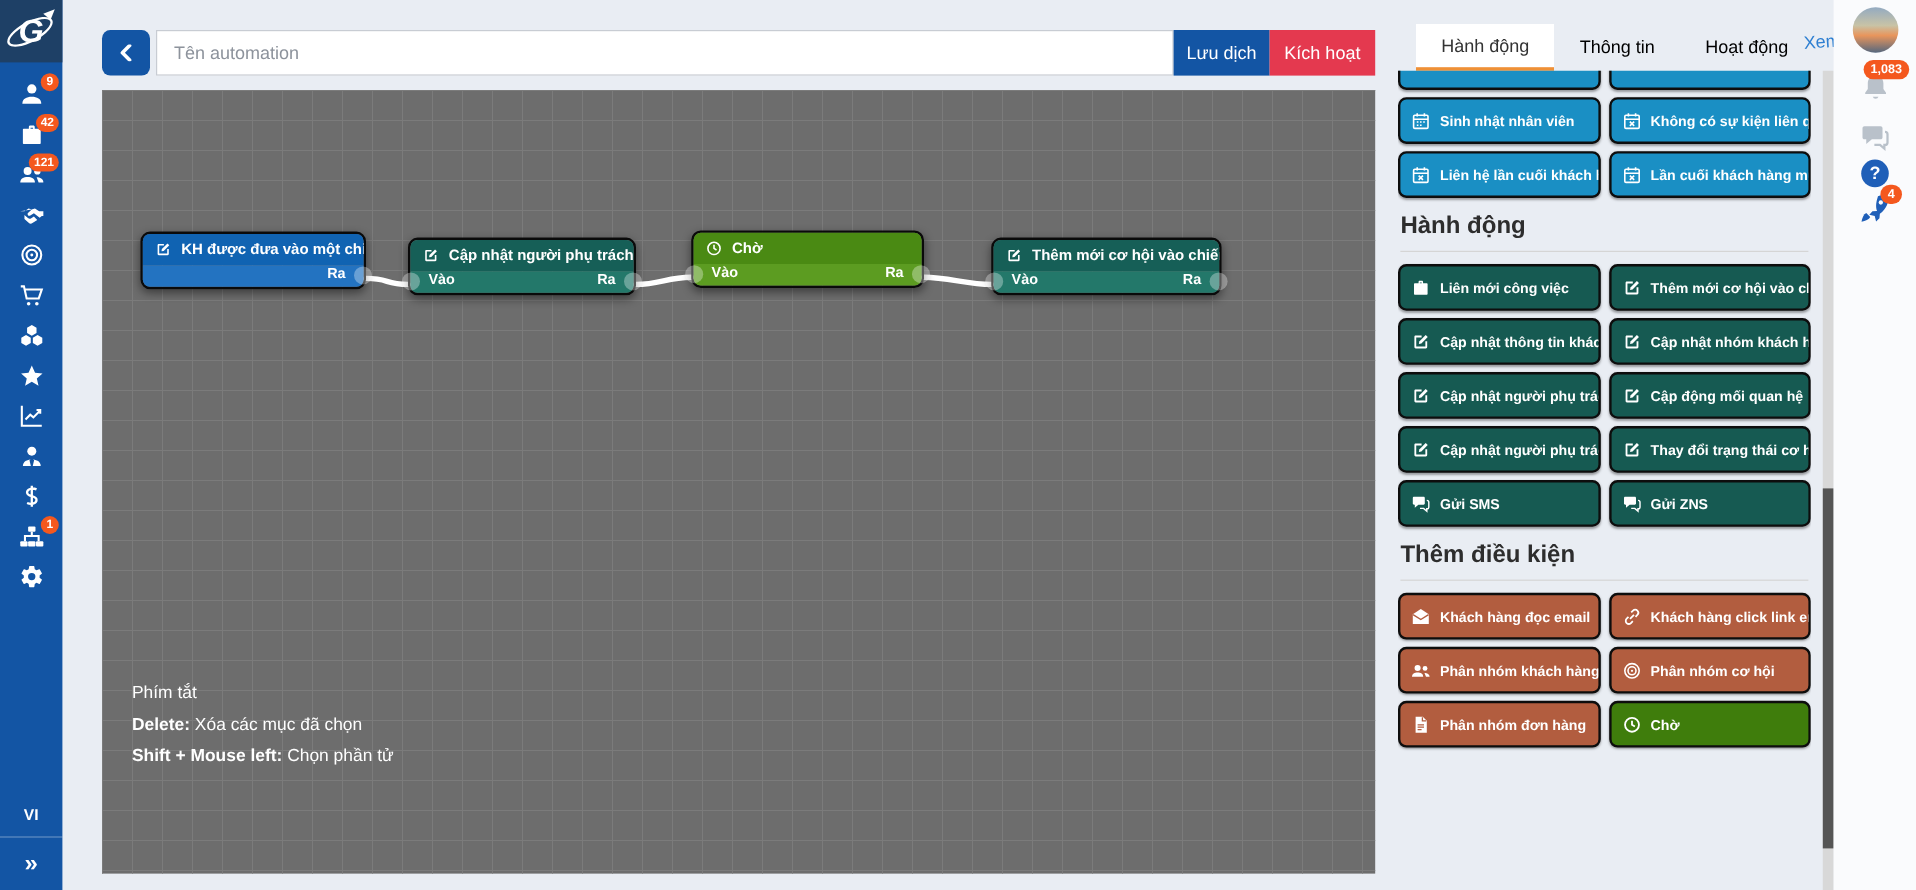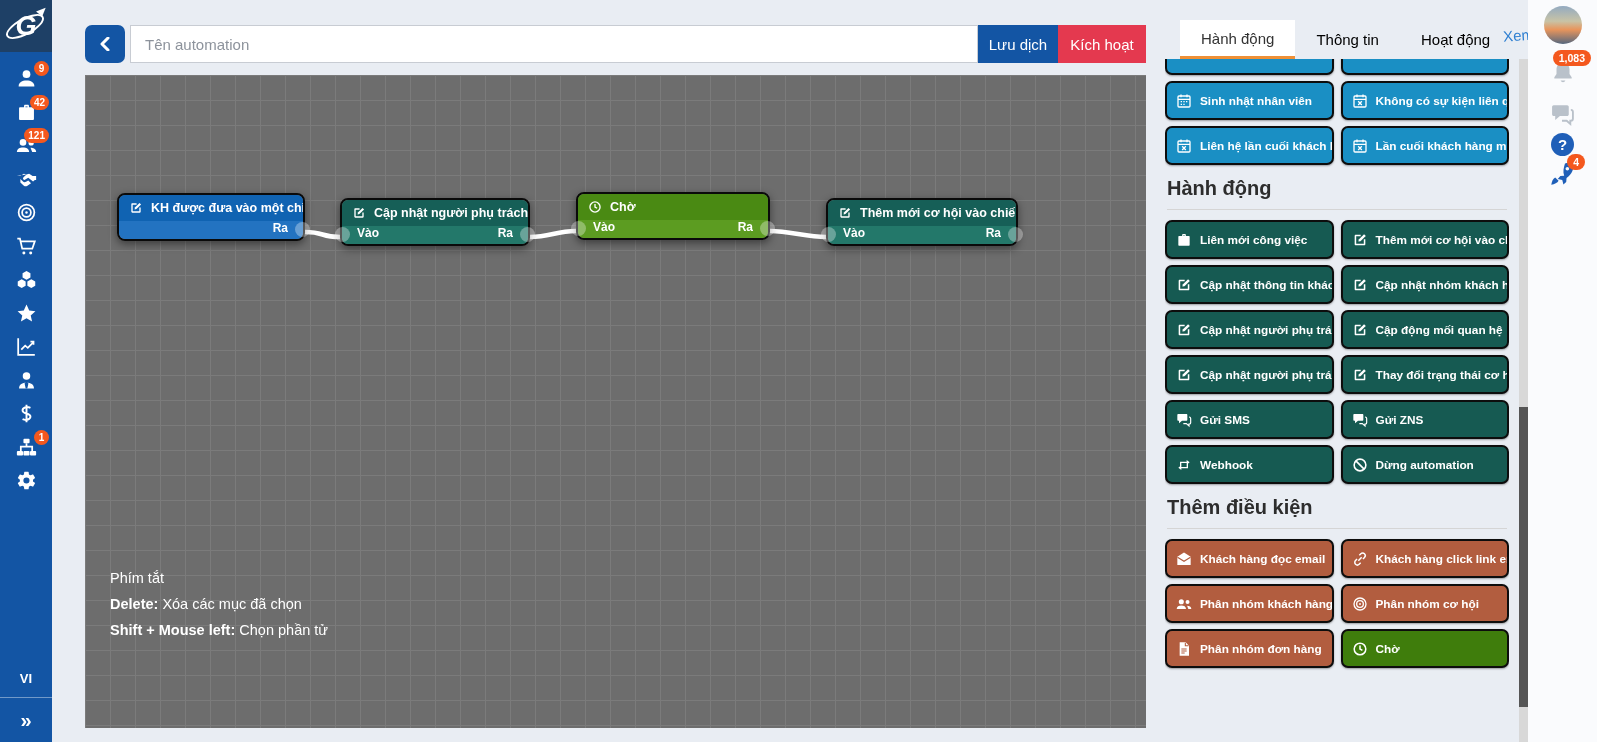--- a/index.html
+++ b/index.html
@@ -462,39 +462,20 @@
           <button class="pbtn pbtn-action">
             <span class="icn" style="display: flex;">
               <svg viewBox="0 0 24 24" fill="currentColor">
                 <path d="M3.5 3h12c.8 0 1.5.7 1.5 1.5v7c0 .8-.7 1.5-1.5 1.5H9l-4.5 3.8V13h-1C2.7 13 2 12.3 2 11.5v-7C2 3.7 2.7 3 3.5 3z"></path>
                 <path d="M19.5 7.5c1.4.1 2.5 1 2.5 2.3V16c0 1.1-.9 2-2 2h-.5v3l-4-3.5H11" fill="none" stroke="currentColor" stroke-width="1.8"></path>
               </svg>
             </span>
             <span>Gửi ZNS</span>
           </button>
         </div>
-        <div class="prow">
-          <button class="pbtn pbtn-action">
-            <span class="icn" style="display: flex;">
-              <svg viewBox="0 0 24 24" fill="currentColor">
-                <path d="M6 7h10V4.5L20.5 8 16 11.5V9H8v5H6zM18 17H8v2.5L3.5 16 8 12.5V15h8v-5h2z"></path>
-              </svg>
-            </span>
-            <span>Webhook</span>
-          </button>
-          <button class="pbtn pbtn-action">
-            <span class="icn" style="display: flex;">
-              <svg viewBox="0 0 24 24" fill="none" stroke="currentColor" stroke-width="2.4">
-                <circle cx="12" cy="12" r="8.8"></circle>
-                <path d="M5.8 5.8l12.4 12.4"></path>
-              </svg>
-            </span>
-            <span>Dừng automation</span>
-          </button>
-        </div>
       </div>
     <h2 class="section-header">Thêm điều kiện</h2>
     <div id="condition-rows">
         <div class="prow">
           <button class="pbtn pbtn-condition">
             <span class="icn" style="display: flex;">
               <svg viewBox="0 0 24 24" fill="currentColor">
                 <path d="M2 8.8 12 2.2l10 6.6V21H2z"></path>
                 <path d="M2.3 9.2 12 15.4l9.7-6.2" fill="none" stroke="#b25d3f" stroke-width="1.8"></path>
               </svg>

